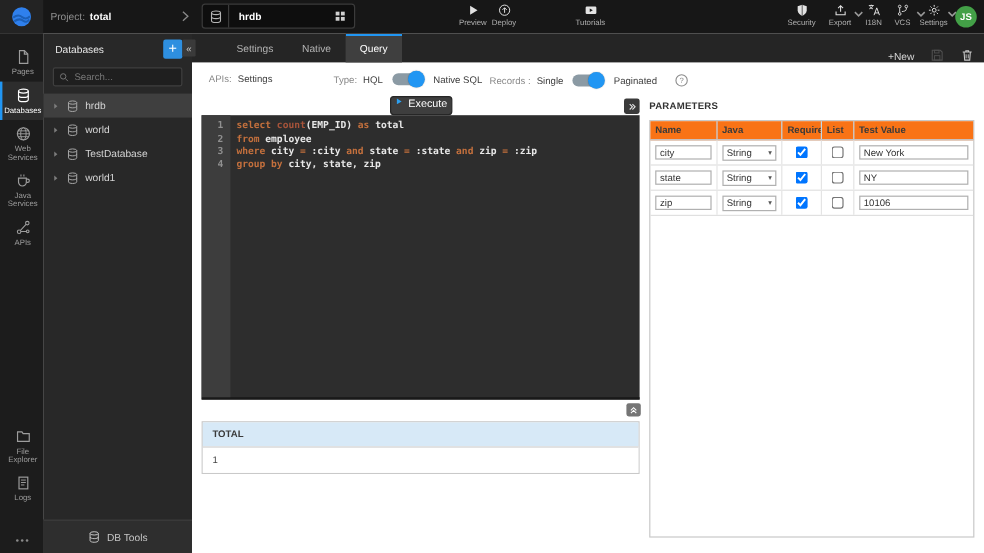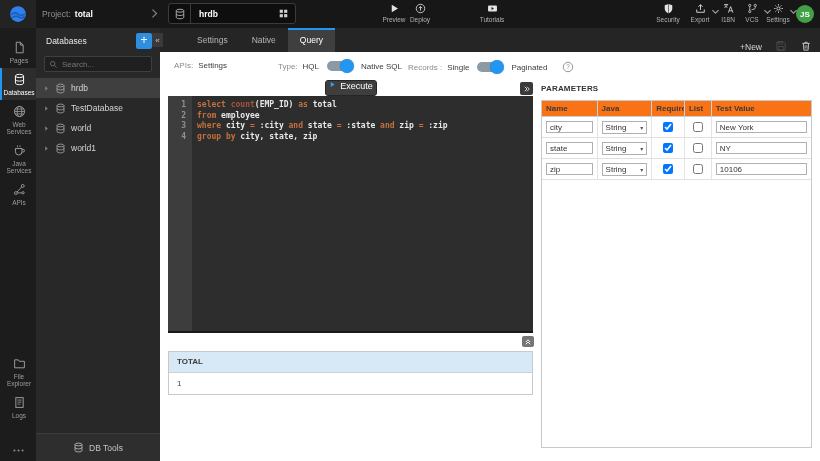--- a/index.html
+++ b/index.html
@@ -373,36 +373,36 @@
               <path d="M5 3l6 5-6 5z" fill="currentColor"></path>
             </svg>
           </span>
           <span class="ic dbic">
             <svg viewBox="0 0 16 16">
               <ellipse cx="8" cy="3.6" rx="5" ry="2" fill="none" stroke="currentColor" stroke-width="1.2"></ellipse>
               <path d="M3 3.6v8.8c0 1.1 2.2 2 5 2s5-.9 5-2V3.6" fill="none" stroke="currentColor" stroke-width="1.2"></path>
               <path d="M3 8c0 1.1 2.2 2 5 2s5-.9 5-2" fill="none" stroke="currentColor" stroke-width="1.2"></path>
             </svg>
           </span>
-          <span class="tree-label">TestDatabase</span>
+          <span class="tree-label">world</span>
         </div>
         <div class="tree-row">
           <span class="ic caret">
             <svg viewBox="0 0 16 16">
               <path d="M5 3l6 5-6 5z" fill="currentColor"></path>
             </svg>
           </span>
           <span class="ic dbic">
             <svg viewBox="0 0 16 16">
               <ellipse cx="8" cy="3.6" rx="5" ry="2" fill="none" stroke="currentColor" stroke-width="1.2"></ellipse>
               <path d="M3 3.6v8.8c0 1.1 2.2 2 5 2s5-.9 5-2V3.6" fill="none" stroke="currentColor" stroke-width="1.2"></path>
               <path d="M3 8c0 1.1 2.2 2 5 2s5-.9 5-2" fill="none" stroke="currentColor" stroke-width="1.2"></path>
             </svg>
           </span>
-          <span class="tree-label">world</span>
+          <span class="tree-label">TestDatabase</span>
         </div>
         <div class="tree-row">
           <span class="ic caret">
             <svg viewBox="0 0 16 16">
               <path d="M5 3l6 5-6 5z" fill="currentColor"></path>
             </svg>
           </span>
           <span class="ic dbic">
             <svg viewBox="0 0 16 16">
               <ellipse cx="8" cy="3.6" rx="5" ry="2" fill="none" stroke="currentColor" stroke-width="1.2"></ellipse>

